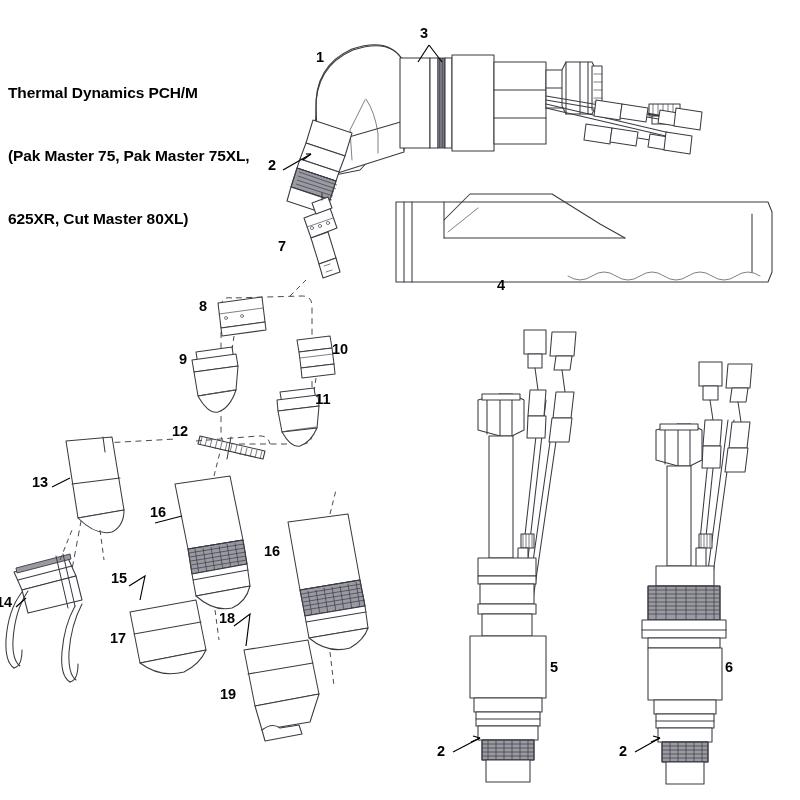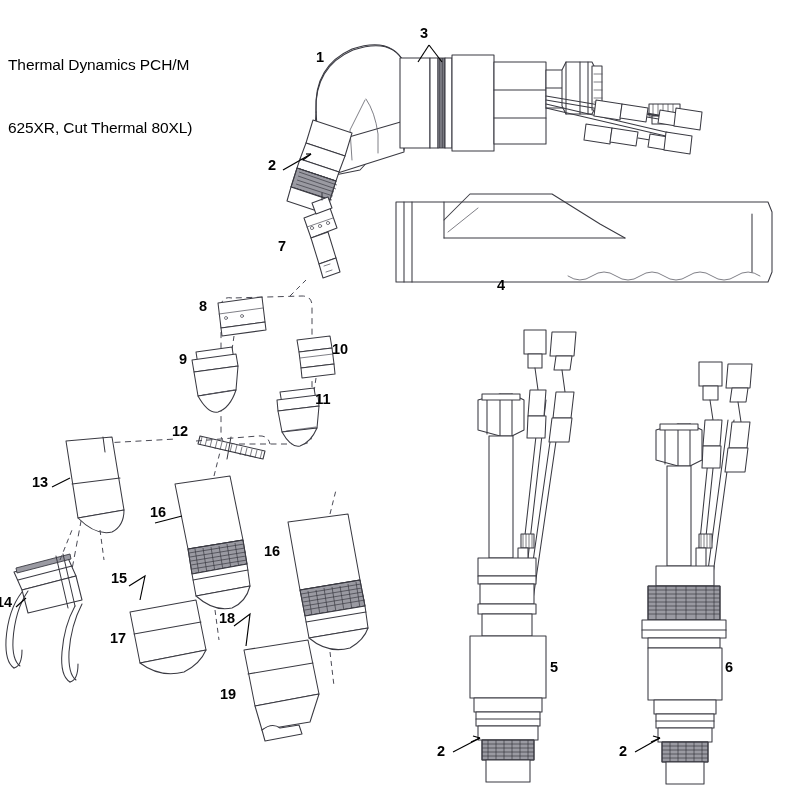--- a/index.html
+++ b/index.html
@@ -12,23 +12,23 @@
     position: relative;
     width: 800px;
     height: 800px;
     background: #ffffff;
     font-family: "Liberation Sans", sans-serif;
     overflow: hidden;
   }
   #title-block {
     position: absolute;
     left: 8px;
-    top: 12px;
+    top: 40px;
     font-size: 15.5px;
-    font-weight: normal;
+    font-weight: bold;
     line-height: 21px;
     color: #000000;
     letter-spacing: -0.1px;
     white-space: pre;
   }
   #title-block div { white-space: pre; }
   svg#diagram {
     position: absolute;
     left: 0;
     top: 0;
@@ -51,21 +51,22 @@
   .thrL { stroke: #2e2e36; stroke-width: 0.62; fill: none; }
   .shade{ fill: #e9e9ec; stroke: none; }
 </style>
 </head>
 <body>
 
 <div id="page">
 
   <div id="title-block">
     <div>Thermal Dynamics PCH/M</div>
-    <div>625XR, Cut Thermal 80XL)</div>
+    <div>(Pak Master 75, Pak Master 75XL,</div>
+    <div>625XR, Cut Master 80XL)</div>
   </div>
 
   <svg id="diagram" viewBox="0 0 800 800">
 
     <g>
 
       <path class="sld" d="M318 145 L316 110 Q314 66 352 49 Q390 36 404 62 L404 148
                            L372 157 L360 170 L320 178 Z"></path>
       <path class="sld" d="M318 146 L404 121 L404 152 L322 178 Z" fill="#ffffff"></path>
 

